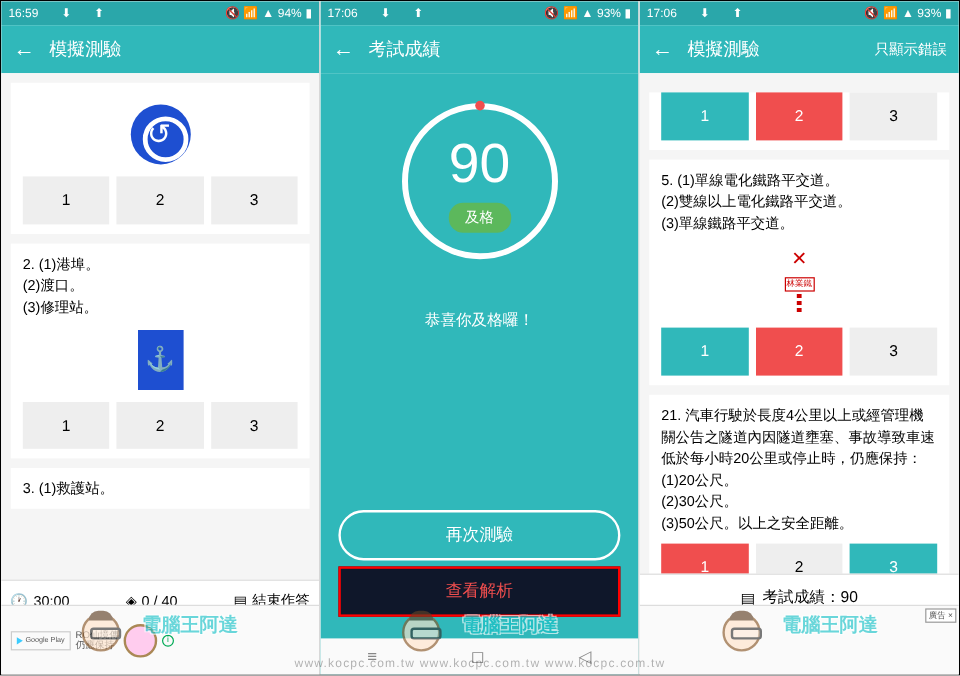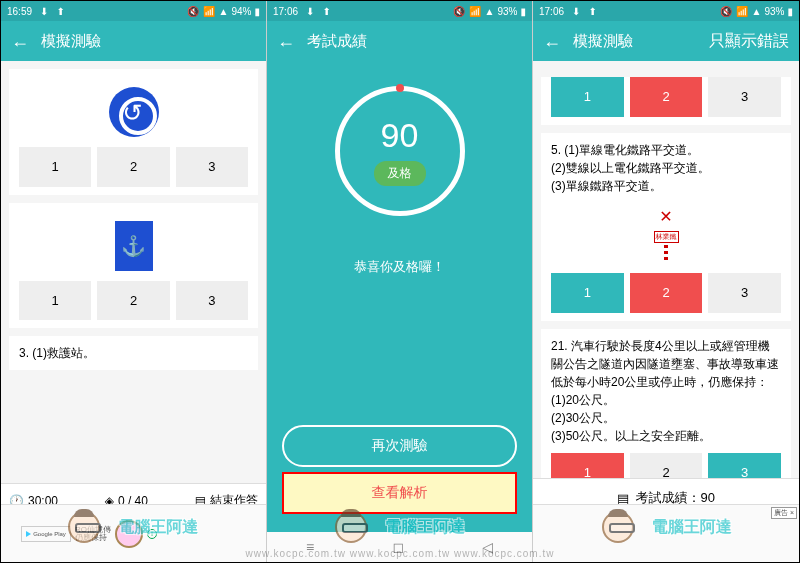--- a/index.html
+++ b/index.html
@@ -1,65 +1,65 @@
 <!DOCTYPE html>
 <html><head>
 <meta charset="utf-8">
 <style>
 *{margin:0;padding:0;box-sizing:border-box;font-family:"PingFang TC","Microsoft JhengHei",sans-serif}
 body{background:#eee;width:800px;height:563px;position:relative;overflow:hidden}
 .container{display:flex;width:800px;height:563px;border:1px solid #000}
 .phone{width:266px;height:561px;background:#fff;position:relative;border-right:1px solid #ccc;overflow:hidden}
 .phone:last-child{border-right:none}
 .status-bar{background:#2aa7aa;height:20px;display:flex;align-items:center;justify-content:space-between;padding:0 6px;color:#fff;font-size:10px}
-.status-left{display:flex;gap:8px;align-items:flex-end}
+.status-left{display:flex;gap:19px;align-items:flex-end}
 .status-right{display:flex;gap:3px;align-items:center}
 .app-bar{background:#30b8ba;height:40px;display:flex;align-items:center;padding:0 10px;color:#fff;font-size:15px;gap:12px}
-.app-bar-right{margin-left:auto;font-size:16px}
+.app-bar-right{margin-left:auto;font-size:12px}
 .back-arrow{font-size:18px}
 .content{padding:8px;background:#f5f5f5;height:calc(100% - 60px);overflow:hidden}
 .question-card{background:#fff;padding:8px 10px;margin-bottom:8px;font-size:12px;line-height:1.5}
 .sign-img{display:flex;justify-content:center;margin:10px 0}
 .roundabout{width:50px;height:50px;background:#1e4fd1;border-radius:50%;position:relative}
 .roundabout::before{content:"";position:absolute;top:10px;left:10px;width:30px;height:30px;border:4px solid #fff;border-radius:50%}
 .roundabout::after{content:"↺";position:absolute;color:#fff;font-size:24px;top:8px;left:14px}
 .port-sign{width:38px;height:50px;background:#1e4fd1;display:flex;align-items:center;justify-content:center;color:#fff;font-size:20px}
 .rail-sign{display:flex;flex-direction:column;align-items:center;gap:2px}
 .rail-cross{font-size:16px;color:#c00}
 .rail-box{background:#fff;border:1px solid #c00;font-size:7px;padding:0 1px;color:#c00}
 .rail-stripes{width:4px;height:18px;background:repeating-linear-gradient(180deg,#c00 0 3px,#fff 3px 6px)}
 .answer-row{display:flex;gap:6px;margin-top:8px}
 .answer-btn{flex:1;background:#eee;padding:10px 0;text-align:center;font-size:13px}
 .answer-btn.teal{background:#30b8ba;color:#fff}
 .answer-btn.red{background:#f04e4e;color:#fff}
 .bottom-bar{position:absolute;bottom:45px;left:0;right:0;background:#fff;border-top:1px solid #ddd;padding:8px;display:flex;justify-content:space-between;align-items:center;font-size:12px}
 .bottom-item{display:flex;align-items:center;gap:4px}
-.ad-strip{position:absolute;bottom:0;left:0;right:0;height:58px;background:#fafafa;border-top:1px solid #ddd;display:flex;align-items:center;padding:20px;font-size:8px;color:#555;gap:4px;overflow:hidden}
+.ad-strip{position:absolute;bottom:0;left:0;right:0;height:58px;background:#fafafa;border-top:1px solid #ddd;display:flex;align-items:center;padding:8px;font-size:8px;color:#555;gap:4px;overflow:hidden}
 .ad-face{width:28px;height:28px;border-radius:50%;background:#fce;border:2px solid #a85;flex-shrink:0}
 .gp-badge{width:50px;height:16px;border:1px solid #ccc;font-size:6px;display:flex;align-items:center;justify-content:center;gap:2px}
 .gp-tri{width:0;height:0;border-left:5px solid;border-top:3px solid transparent;border-bottom:3px solid transparent;color:#3bccff}
 
 
 .score-screen{background:#30b8ba;height:calc(100% - 60px);display:flex;flex-direction:column;align-items:center;padding-top:25px;color:#fff;position:relative}
 .score-circle{width:130px;height:130px;border-radius:50%;border:5px solid #fff;display:flex;flex-direction:column;align-items:center;justify-content:center;position:relative}
 .score-dot{position:absolute;top:-7px;left:50%;transform:translateX(-50%);width:8px;height:8px;background:#f04e4e;border-radius:50%}
-.score-num{font-size:34px;color:#fff;font-weight:300}
+.score-num{font-size:46px;color:#fff;font-weight:300}
 .pass-badge{background:#5cb85c;padding:4px 14px;border-radius:12px;font-size:12px;margin-top:6px}
 .congrats{margin-top:42px;font-size:13px}
 .btn-retry{position:absolute;bottom:95px;left:15px;right:15px;background:#30b8ba;border:2px solid #fff;color:#fff;padding:10px;border-radius:22px;text-align:center;font-size:14px}
-.btn-analysis{position:absolute;bottom:48px;left:15px;right:15px;background:#fef9c3;color:#f04e4e;padding:10px;text-align:center;font-size:14px;border:2px solid #f00}
+.btn-analysis{position:absolute;bottom:48px;left:15px;right:15px;background:#0f172a;color:#f04e4e;padding:10px;text-align:center;font-size:14px;border:2px solid #f00}
 .nav-bar{position:absolute;bottom:0;left:0;right:0;height:30px;background:#fafafa;display:flex;justify-content:space-around;align-items:center;font-size:14px;color:#888}
 
 
 .score-bottom{position:absolute;bottom:45px;left:0;right:0;background:#fff;border-top:1px solid #ddd;padding:10px;text-align:center;font-size:13px;display:flex;justify-content:center;align-items:center;gap:6px}
 .ad-close{position:absolute;right:2px;top:2px;font-size:7px;border:1px solid #999;padding:0 2px;background:#fff}
 
 
 .watermark{position:absolute;bottom:20px;left:0;right:0;display:flex;justify-content:space-around;pointer-events:none;opacity:0.65}
-.wm-item{display:flex;align-items:center;gap:18px}
+.wm-item{display:flex;gap:18px}
 .wm-face{width:32px;height:32px;border-radius:50%;background:#ffe4cc;border:2px solid #8b5a2b;position:relative}
 .wm-face::before{content:"";position:absolute;top:-4px;left:4px;right:4px;height:8px;background:#614126;border-radius:8px 8px 0 0}
 .wm-face::after{content:"";position:absolute;top:10px;left:5px;width:22px;height:6px;border:2px solid #333;border-radius:3px;background:rgba(255,255,255,0.3)}
 .wm-text{color:#1cc4c9;font-size:16px;font-weight:bold;text-shadow:1px 1px 0 #fff,-1px -1px 0 #fff,1px -1px 0 #fff,-1px 1px 0 #fff}
 .wm-url{position:absolute;bottom:4px;left:0;right:0;text-align:center;font-size:10px;color:rgba(0,0,0,0.3);letter-spacing:1px}
 .ad-info{width:10px;height:10px;border:1px solid #0a5;color:#0a5;border-radius:50%;font-size:7px;display:flex;align-items:center;justify-content:center}
 </style>
 </head>
 <body>
 
@@ -89,20 +89,23 @@
       <div class="sign-img">
             <div class="roundabout"></div>
           </div>
       <div class="answer-row">
         <div class="answer-btn">1</div>
         <div class="answer-btn">2</div>
         <div class="answer-btn">3</div>
       </div>
     </div>
     <div class="question-card">
+      <div style="white-space:pre-line">2. (1)港埠。
+(2)渡口。
+(3)修理站。</div>
       <div class="sign-img">
             <div class="port-sign">⚓</div>
           </div>
       <div class="answer-row">
         <div class="answer-btn">1</div>
         <div class="answer-btn">2</div>
         <div class="answer-btn">3</div>
       </div>
     </div>
     <div class="question-card">

